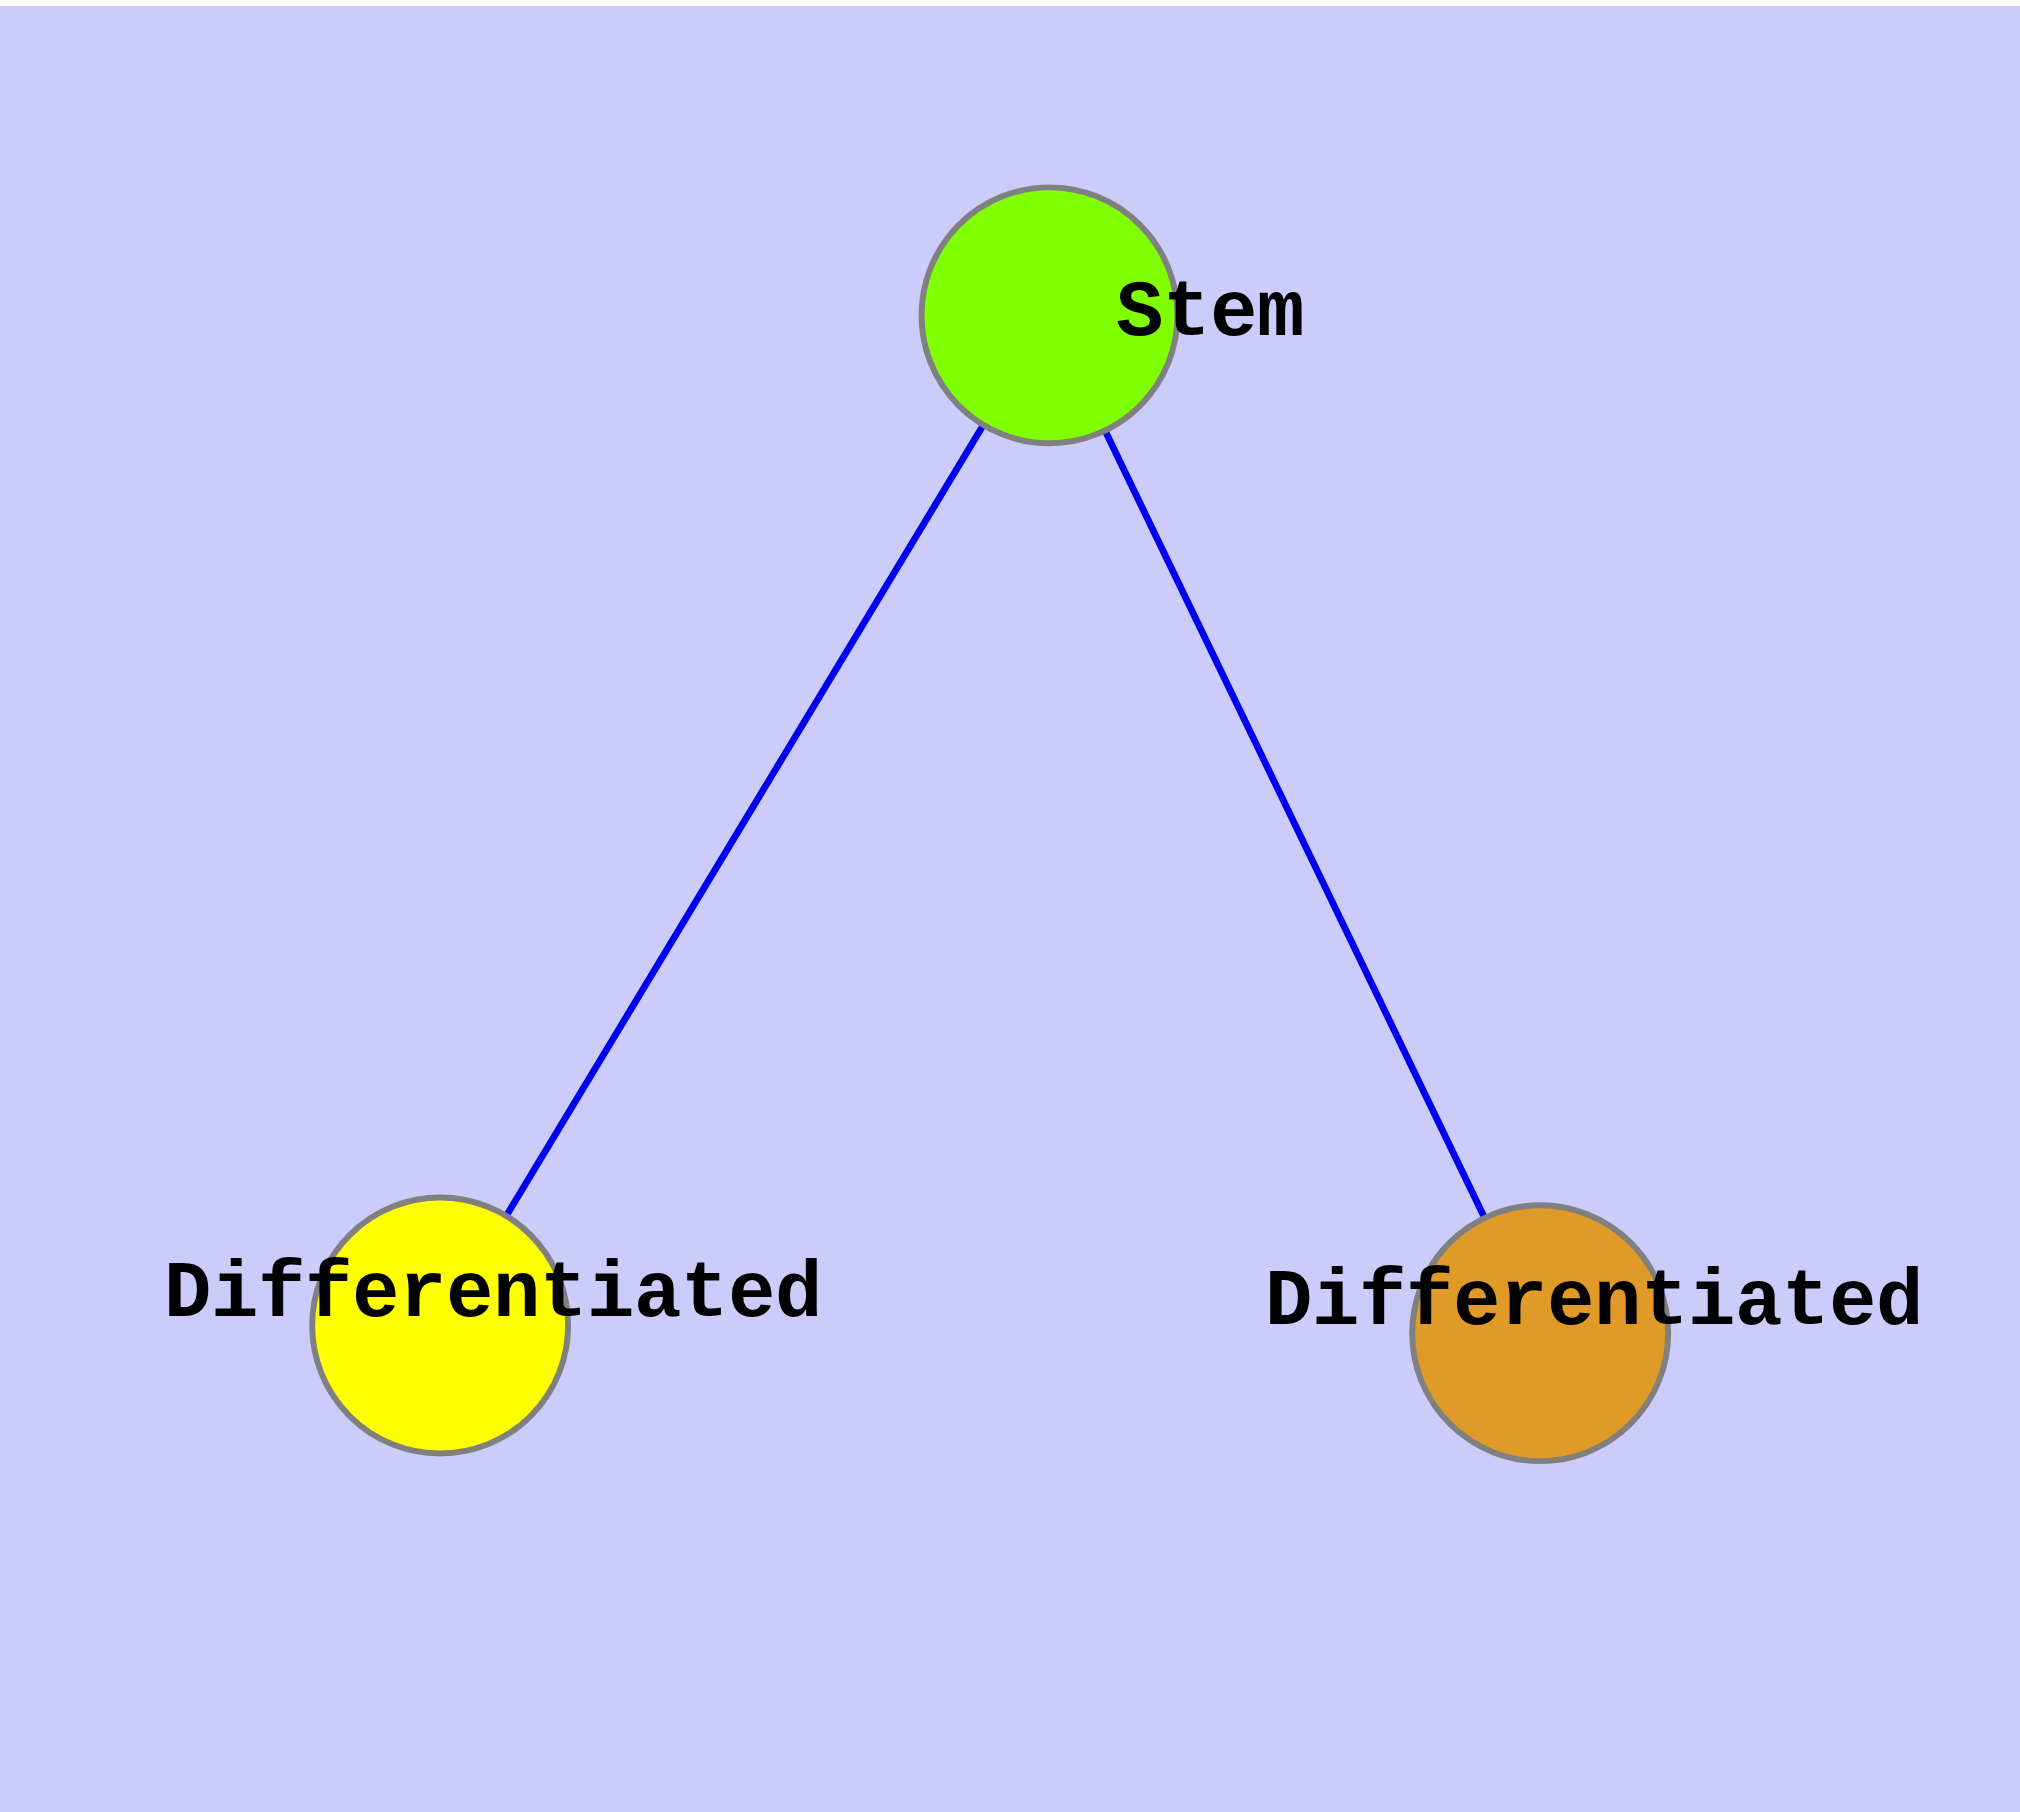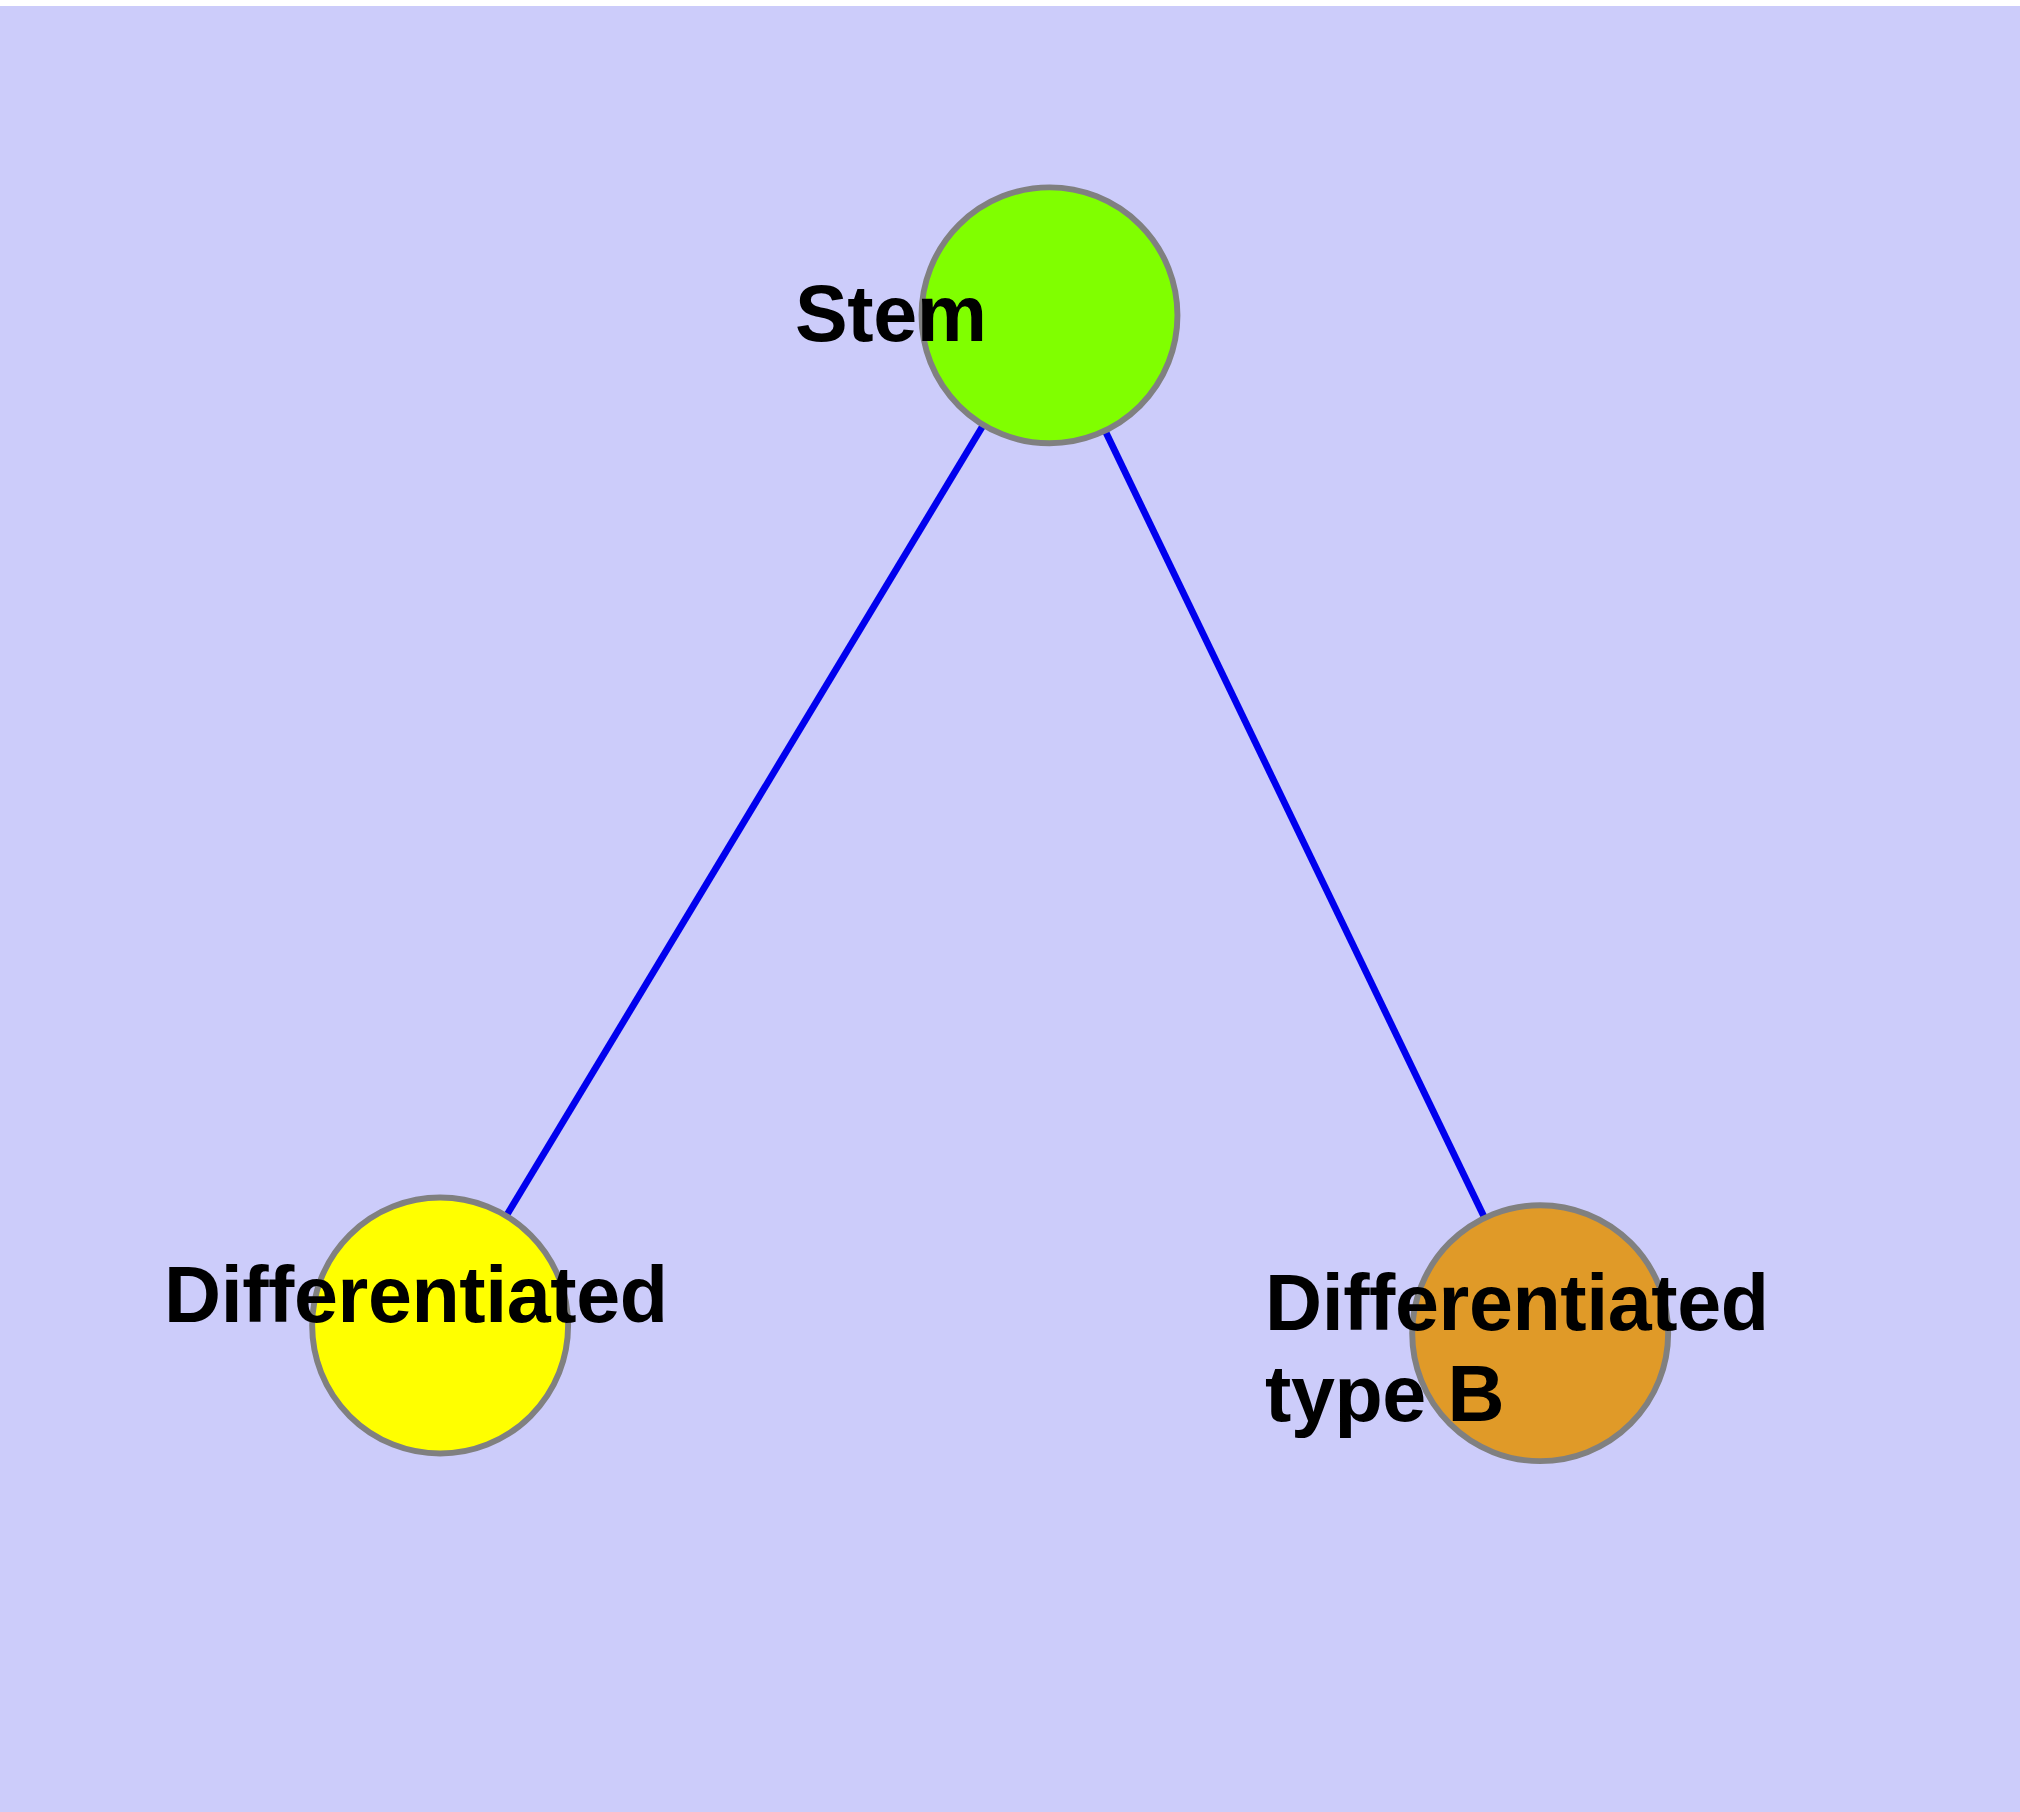--- a/index.html
+++ b/index.html
@@ -28,22 +28,22 @@
     left: 0;
     top: 0;
     width: 2021px;
     height: 1806px;
     display: block;
   }
   .node-label {
     position: absolute;
     color: #000000;
     font-weight: bold;
-    font-family: Liberation Sans, sans-serif;
-    text-align: left;
+    font-family: Liberation Mono, monospace;
+    text-align: right;
     line-height: 1.15;
     white-space: pre;
     pointer-events: none;
     letter-spacing: -0.4px;
   }
   .label-stem {
     font-size: 79px;
     left: 795px;
     top: 263px;
     width: 509px;
@@ -76,17 +76,17 @@
         <circle cx="519" cy="1557" r="151" fill="#ffff00" stroke="#808080" stroke-width="7"></circle>
         <circle cx="1817" cy="1566" r="151" fill="#e09a28" stroke="#808080" stroke-width="7"></circle>
         <circle cx="1238" cy="365" r="151" fill="#80ff00" stroke="#808080" stroke-width="7"></circle>
       </g>
     </svg>
 
     <div class="node-label label-stem"><span>Stem</span></div>
 
     <div class="node-label label-a"><span>Differentiated</span><br></div>
 
-    <div class="node-label label-b"><span>Differentiated</span><br><span>type B</span></div>
+    <div class="node-label label-b"><span>Differentiated</span><br></div>
 
   </div>
 </div>
 
 
 </body></html>

